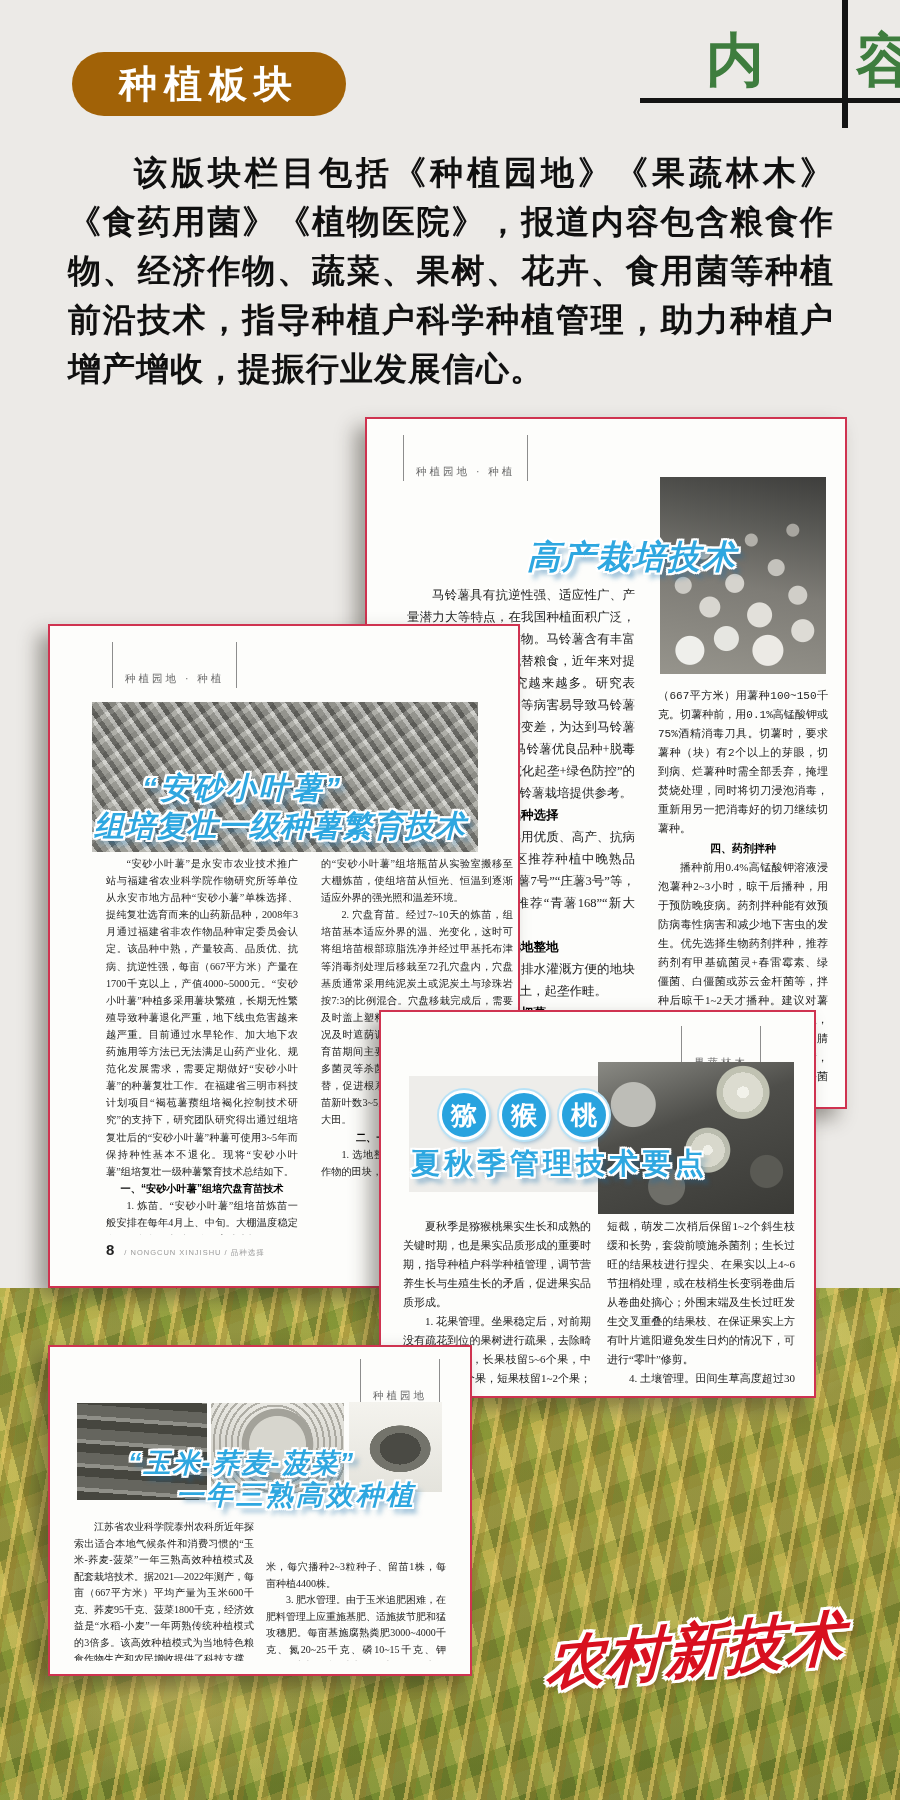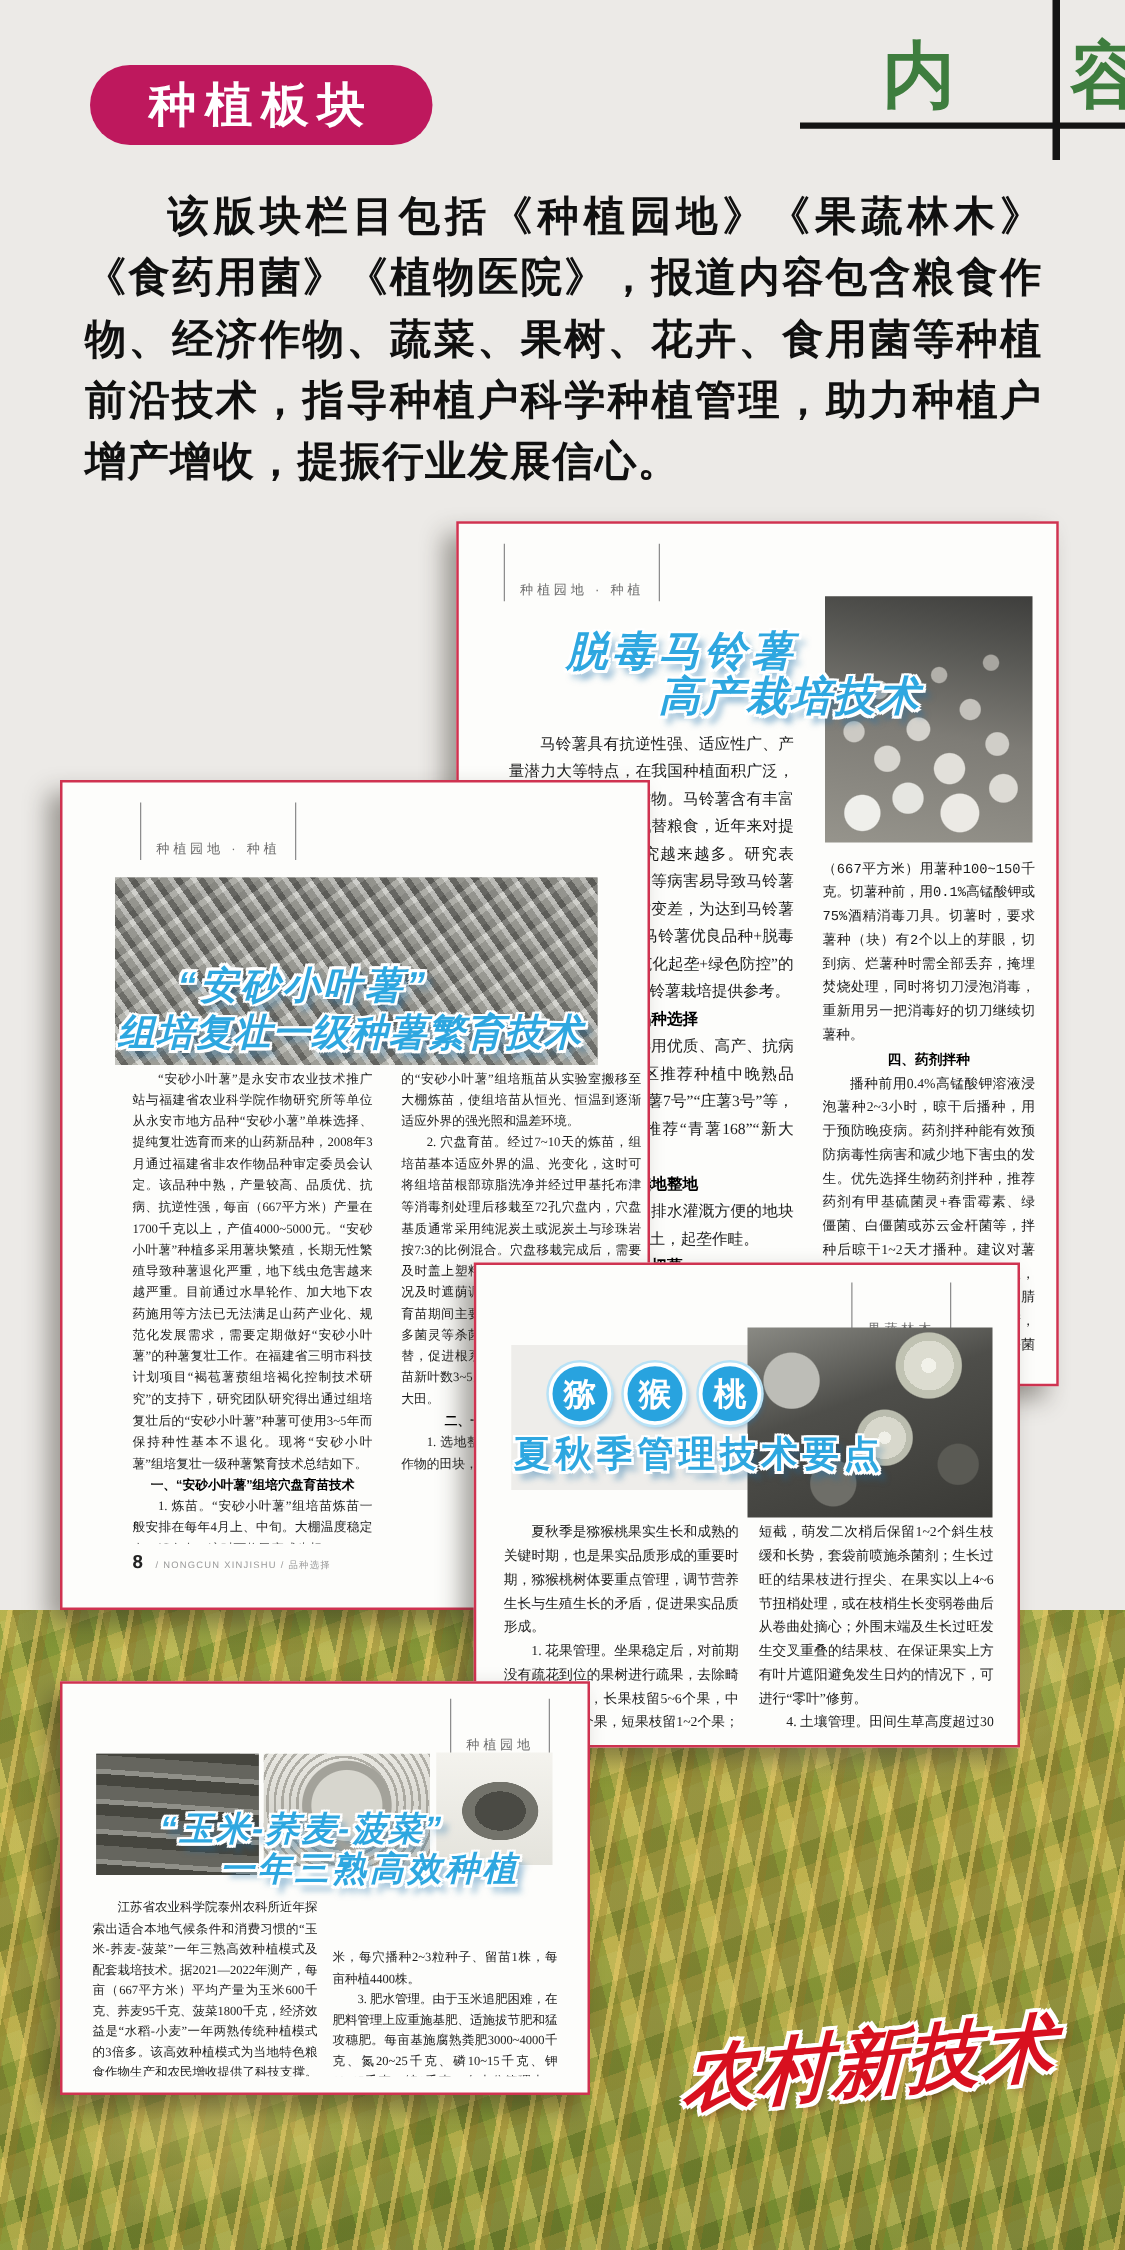--- a/index.html
+++ b/index.html
@@ -1,20 +1,20 @@
 <!DOCTYPE html>
 <html><head>
 <meta charset="utf-8">
 <style>
   html,body{margin:0;padding:0;background:#d8d6d2;}
   #stage{position:relative;width:900px;height:1800px;margin:0 auto;background:#eceae7;
          overflow:hidden;font-family:"Liberation Sans",sans-serif;}
 
   
-  .badge-pill{position:absolute;left:72px;top:52px;width:274px;height:64px;background:#be185d;
+  .badge-pill{position:absolute;left:72px;top:52px;width:274px;height:64px;background:#a16207;
               border-radius:32px;display:flex;align-items:center;justify-content:center;
               color:#fff;font-size:38px;font-weight:bold;letter-spacing:7px;}
   .contents-title{position:absolute;left:706px;top:22px;color:#3e7d3e;font-size:58px;
                   font-weight:bold;letter-spacing:38px;white-space:nowrap;}
   .h-rule{position:absolute;left:640px;top:98px;width:260px;height:5px;background:#141414;}
   .v-rule{position:absolute;left:842px;top:0;width:6px;height:128px;background:#141414;}
   .intro{position:absolute;left:68px;top:148px;width:766px;font-size:33px;line-height:49px;
          color:#101010;font-weight:bold;text-align:justify;text-indent:2em;letter-spacing:1px;}
 
   
@@ -116,21 +116,20 @@
 
   <div class="rice-bg"></div>
 
   <div class="mpage" style="left:365px;top:417px;width:478px;height:688px;z-index:1;">
     <div class="seclab" style="left:36px;top:16px;">
       <span class="bar"></span>
       <span class="lab">种植园地 · 种植</span>
       <span class="bar"></span>
     </div>
     <div class="photo ph-potato" style="left:293px;top:58px;width:166px;height:197px;"></div>
-    <div class="btitle" style="left:86px;top:80px;font-size:33px;letter-spacing:4px;">脱毒马铃薯</div>
     <div class="btitle" style="left:160px;top:116px;font-size:33px;letter-spacing:2px;">高产栽培技术</div>
     <div class="col" style="left:40px;top:165px;width:228px;height:505px;font-size:12.5px;line-height:22px;">
       <p>马铃薯具有抗逆性强、适应性广、产量潜力大等特点，在我国种植面积广泛，是我国第五大粮食作物。马铃薯含有丰富的营养成分，可以代替粮食，近年来对提高马铃薯产量的研究越来越多。研究表明，晚疫病、青枯病等病害易导致马铃薯出现产量下降、品质变差，为达到马铃薯高产高效，总结出“马铃薯优良品种+脱毒种薯+种植模式+规范化起垄+绿色防控”的高产栽培模式，为马铃薯栽培提供参考。</p>
       <p class="h">一、品种选择</p>
       <p>根据产品用途选用优质、高产、抗病的品种。高寒阴湿区推荐种植中晚熟品种，如“陇薯3号”“陇薯7号”“庄薯3号”等，干旱和半干旱地区推荐“青薯168”“新大坪”等品种。</p>
       <p class="h">二、选地整地</p>
       <p>选择土质疏松、排水灌溉方便的地块种植，播种前深翻泥土，起垄作畦。</p>
       <p class="h">三、切薯</p>
       <p>切薯前挑选薯种，或者大小在30~50克，要求薯种薯皮光滑，每亩</p>
     </div>
@@ -176,21 +175,21 @@
     </div>
     <div class="kiwi-panel" style="left:28px;top:64px;width:258px;height:116px;"></div>
     <div class="photo ph-kiwi" style="left:217px;top:50px;width:196px;height:152px;z-index:2;"></div>
     <div class="kiwi-badges" style="left:58px;top:78px;">
       <span class="kbadge">猕</span>
       <span class="kbadge">猴</span>
       <span class="kbadge">桃</span>
     </div>
     <div class="btitle upright" style="left:30px;top:132px;font-size:29px;letter-spacing:4px;z-index:6;">夏秋季管理技术要点</div>
     <div class="col" style="left:22px;top:205px;width:188px;height:168px;font-size:11px;line-height:19px;">
-      <p>夏秋季是猕猴桃果实生长和成熟的关键时期，也是果实品质形成的重要时期，猕猴桃树体要重点管理，调节营养生长与生殖生长的矛盾，促进果实品质形成。</p>
+      <p>夏秋季是猕猴桃果实生长和成熟的关键时期，也是果实品质形成的重要时期，指导种植户科学种植管理，调节营养生长与生殖生长的矛盾，促进果实品质形成。</p>
       <p>1. 花果管理。坐果稳定后，对前期没有疏花到位的果树进行疏果，去除畸形果、病虫果，长果枝留5~6个果，中庸果枝留2~3个果，短果枝留1~2个果；套袋前喷施杀菌剂，药液晾干后及时进行套袋。</p>
     </div>
     <div class="col" style="left:226px;top:205px;width:188px;height:168px;font-size:11px;line-height:19px;">
       <p style="text-indent:0;">短截，萌发二次梢后保留1~2个斜生枝缓和长势，套袋前喷施杀菌剂；生长过旺的结果枝进行捏尖、在果实以上4~6节扭梢处理，或在枝梢生长变弱卷曲后从卷曲处摘心；外围末端及生长过旺发生交叉重叠的结果枝、在保证果实上方有叶片遮阳避免发生日灼的情况下，可进行“零叶”修剪。</p>
       <p>4. 土壤管理。田间生草高度超过30厘米时，及时刈割待其覆盖在树盘；雨季时注意清理行间和果园外围排水沟</p>
     </div>
   </div>
 
   <div class="mpage" style="left:48px;top:1345px;width:420px;height:327px;z-index:4;">
     <div class="seclab" style="left:310px;top:12px;">

